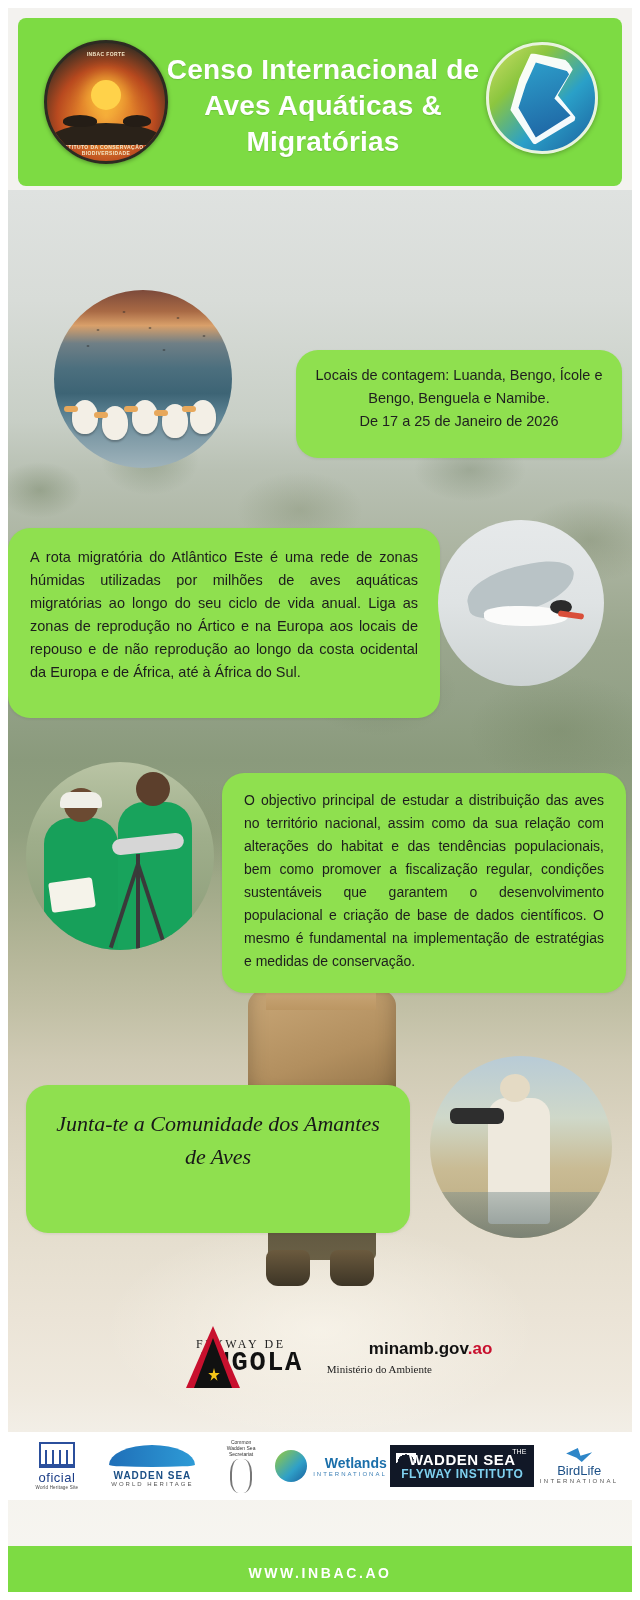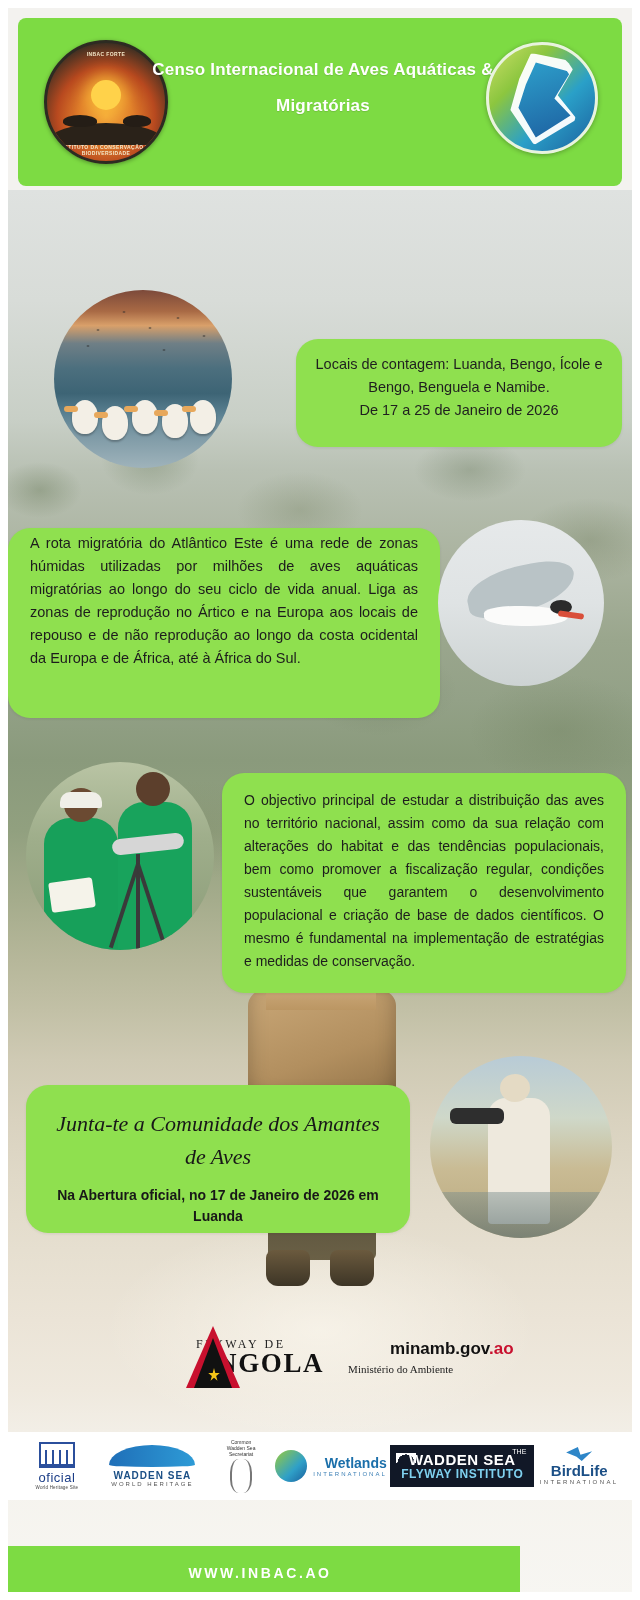--- a/index.html
+++ b/index.html
@@ -111,21 +111,21 @@
     width: 604px; height: 168px;
     background: #7ddb43;
     border-radius: 8px;
   }
   .header-title {
     position: absolute;
     left: 120px; top: 34px;
     width: 370px;
     text-align: center;
     color: #ffffff;
-    font-size: 17px;
+    font-size: 28px;
     font-weight: bold;
     line-height: 36px;
     letter-spacing: .2px;
     text-shadow: 0 1px 1px rgba(0,0,0,.12);
   }
   
   .logo-inbac {
     position: absolute;
     left: 26px; top: 22px;
     width: 118px; height: 118px;
@@ -208,34 +208,34 @@
     position: absolute;
     background: #8fe04f;
     border-radius: 22px;
     color: #1d1d1d;
     box-shadow: 0 1px 3px rgba(0,0,0,.08);
   }
   .panel p { margin: 0; }
 
   
   .panel-sites {
-    left: 296px; top: 339px;
+    left: 296px; top: 350px;
     width: 326px; height: 108px;
     padding: 14px 18px 0;
     box-sizing: border-box;
     text-align: center;
     font-size: 14.5px;
     line-height: 23px;
     color: #1f1f1f;
   }
   
   .panel-flyway {
     left: 8px; top: 528px;
     width: 432px; height: 190px;
-    padding: 4px 22px;
+    padding: 18px 22px;
     box-sizing: border-box;
     font-size: 14.5px;
     line-height: 23px;
     text-align: justify;
   }
   
   .panel-objective {
     left: 222px; top: 773px;
     width: 404px; height: 220px;
     padding: 16px 22px;
@@ -498,21 +498,21 @@
     font-size: 12px;
     letter-spacing: 2.6px;
     color: #222;
     font-family: "Liberation Serif", serif;
   }
   .gov-big {
     font-size: 27px;
     letter-spacing: 1.6px;
     color: #111;
     font-weight: bold;
-    font-family: Liberation Serif, serif;
+    font-family: Liberation Mono, monospace;
   }
   .gov-div {
     width: 1px; height: 56px;
     background: #555;
     margin: 0 12px;
   }
   .gov-right .site {
     font-size: 17px;
     font-weight: bold;
     color: #111;
@@ -591,34 +591,34 @@
   }
   .wsfi .the { position: absolute; right: 8px; top: 3px; font-size: 7px; color: #fff; }
   .wsfi .l1 { font-size: 15px; font-weight: bold; letter-spacing: .5px; line-height: 15px; }
   .wsfi .l2 { font-size: 12px; font-weight: bold; color: #7fd0ef; letter-spacing: .5px; }
   .wsfi .bird {
     position: absolute; left: 6px; top: 8px;
     width: 20px; height: 10px;
     background: radial-gradient(circle at 50% 100%, transparent 60%, #fff 61%);
   }
   .birdlife { width: 92px; }
-  .birdlife .bl1 { font-size: 15px; color: #1b4f86; font-weight: bold; }
+  .birdlife .bl1 { font-size: 13px; color: #1b4f86; font-weight: normal; }
   .birdlife .bl2 { font-size: 6px; color: #555; letter-spacing: 2.4px; }
   .birdlife .swal {
     width: 26px; height: 14px;
     margin: 0 auto 1px;
     background: #2e86c8;
     clip-path: polygon(0 40%, 45% 0, 55% 55%, 100% 30%, 60% 100%, 40% 70%);
   }
 
   
   .footer {
     position: absolute;
     left: 0; bottom: 0;
-    width: 520px; height: 54px;
+    width: 640px; height: 54px;
     background: #7ddb43;
     display: flex;
     align-items: center;
     justify-content: center;
   }
   .footer-url {
     color: #ffffff;
     font-size: 14px;
     font-weight: bold;
     letter-spacing: 2.6px;
@@ -691,21 +691,20 @@
     <div class="scope"></div>
     <div class="book"></div>
   </div>
 
   <div class="panel panel-objective">
     <p>O objectivo principal de estudar a distribuição das aves no território nacional, assim como da sua relação com alterações do habitat e das tendências populacionais, bem como promover a fiscalização regular, condições sustentáveis que garantem o desenvolvimento populacional e criação de base de dados científicos. O mesmo é fundamental na implementação de estratégias e medidas de conservação.</p>
   </div>
 
   <div class="panel panel-join">
     <div class="join-title">Junta-te a Comunidade dos Amantes de Aves</div>
-    <div class="join-sub">Na Abertura oficial, no 17 de Janeiro de 2026 em Luanda</div>
   </div>
 
   <div class="circ photo-birder">
     <div class="person"></div>
     <div class="lens"></div>
     <div class="water"></div>
   </div>
 
   <div class="gov-block">
     <div class="gov-a">

